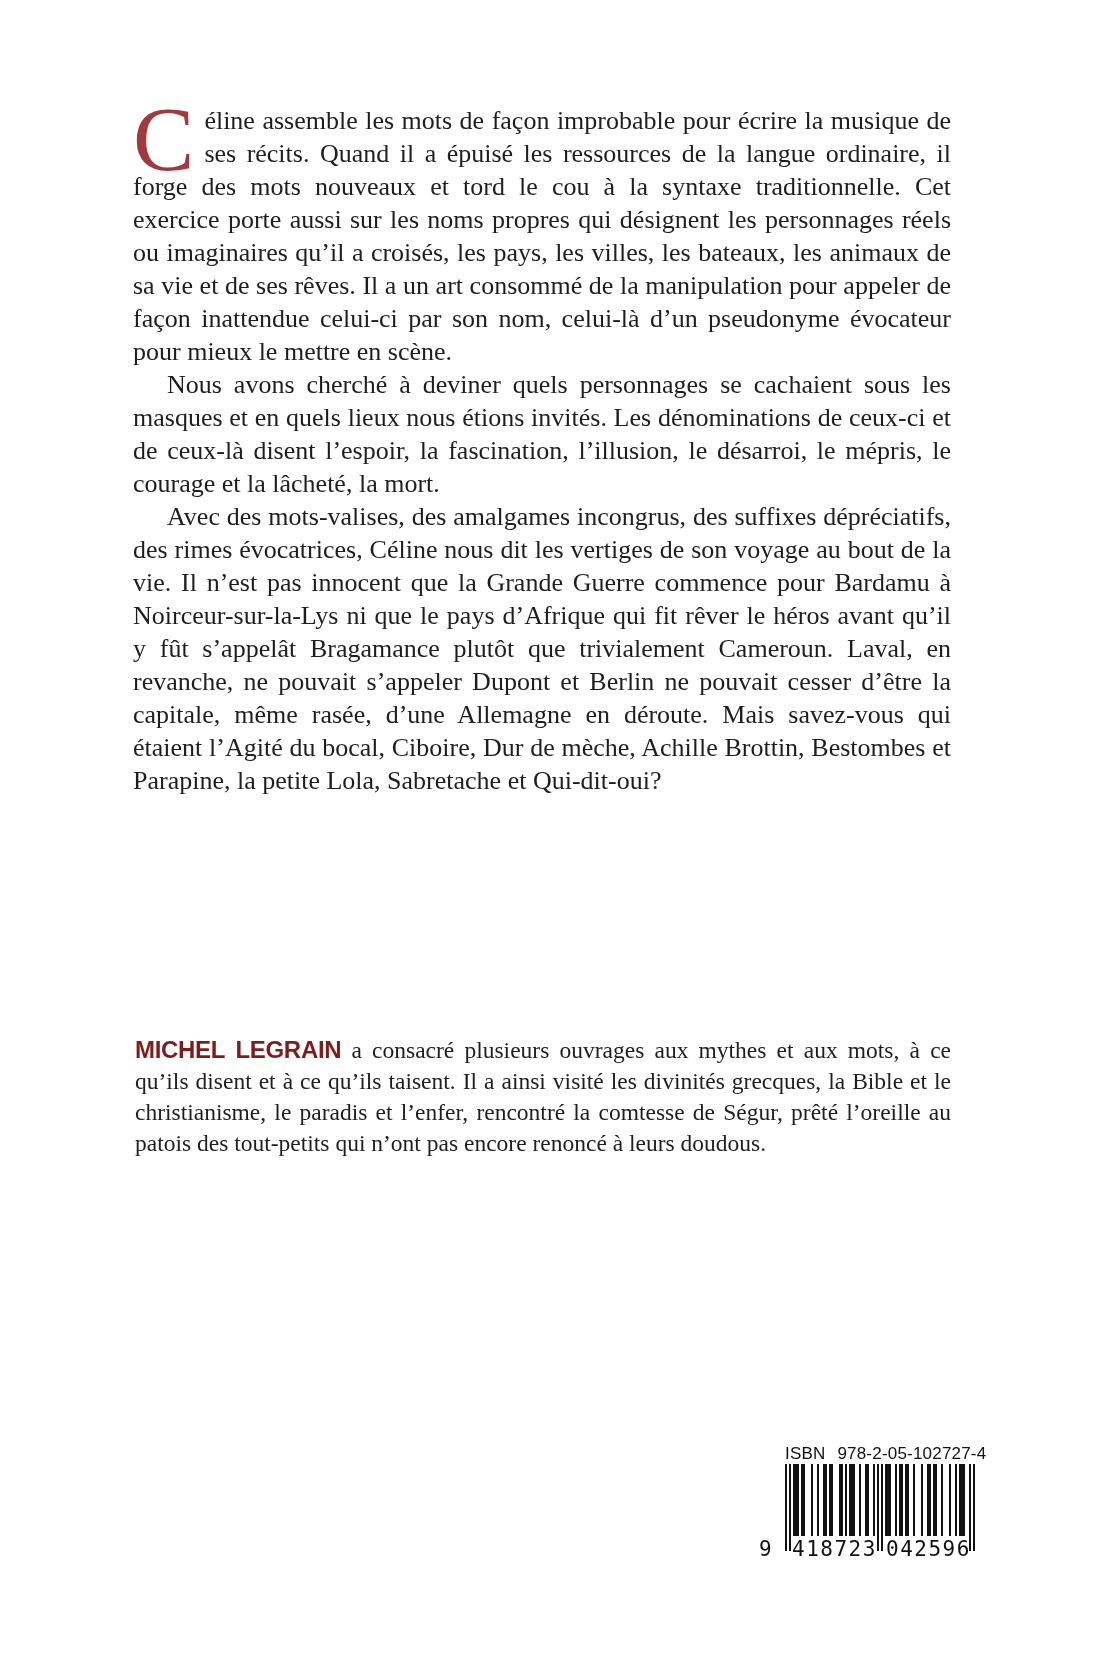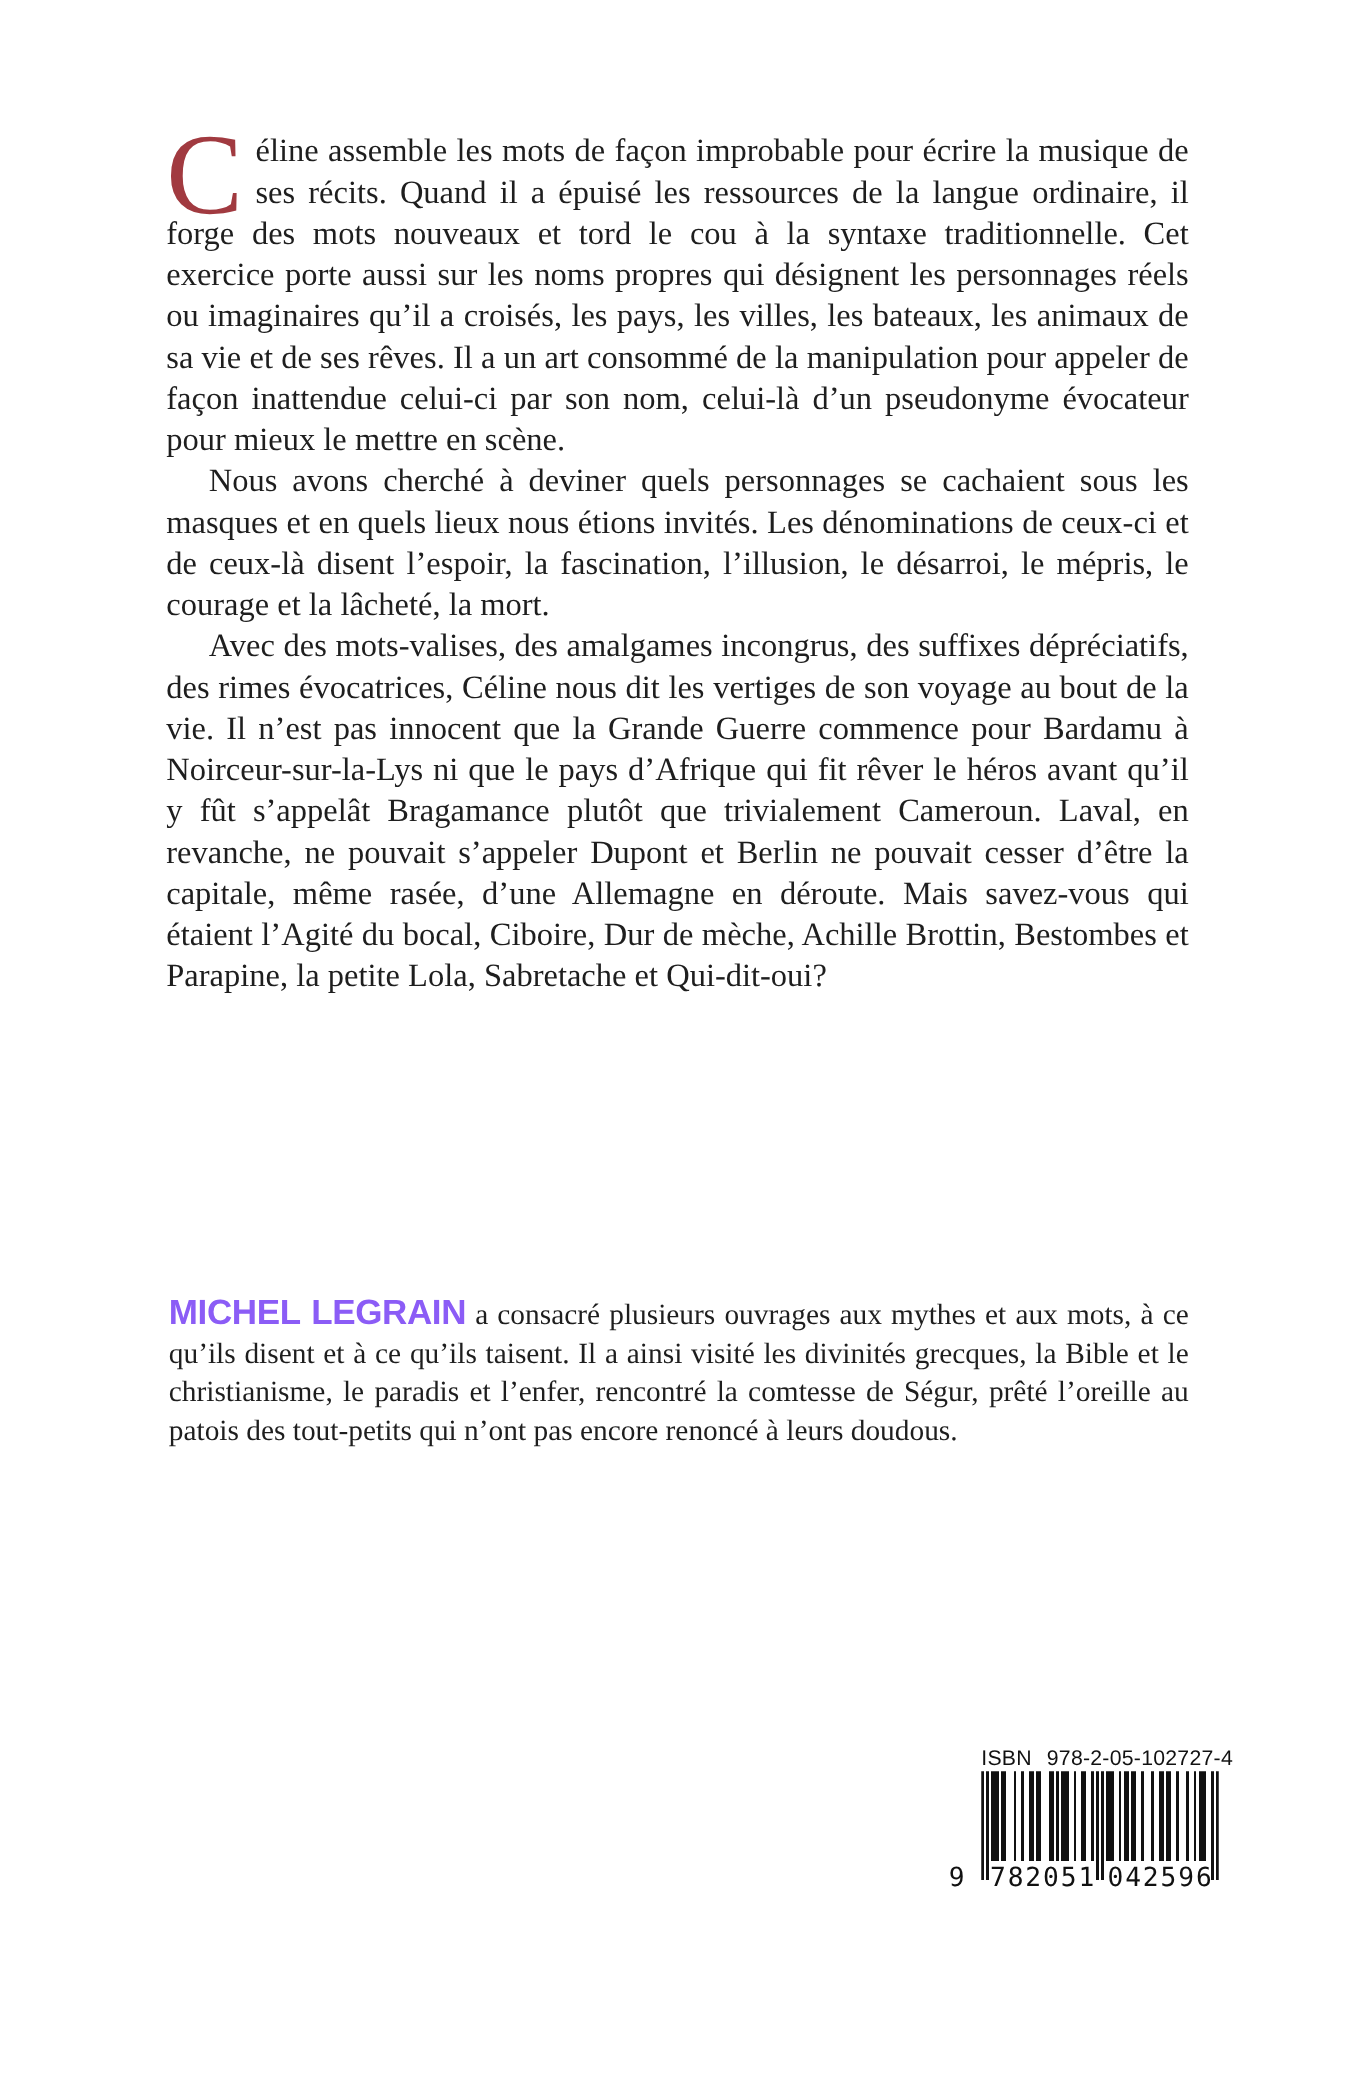--- a/index.html
+++ b/index.html
@@ -43,31 +43,31 @@
     left: 135px;
     top: 1034px;
     width: 816px;
     font-size: 23.5px;
     line-height: 31px;
     text-align: justify;
   }
   .author-name {
     font-family: "Liberation Sans", sans-serif;
     font-weight: 700;
-    font-size: 28px;
+    font-size: 24px;
     letter-spacing: -0.3px;
-    color: #8b5cf6;
+    color: #7f1d1d;
     white-space: nowrap;
   }
 
   
   .barcode {
     position: absolute;
     left: 785px;
-    top: 1397px;
+    top: 1444px;
     width: 190px;
   }
   .isbn-label {
     font-family: "Liberation Sans", sans-serif;
     font-size: 17px;
     letter-spacing: 0.2px;
     word-spacing: 7px;
     text-align: center;
     white-space: nowrap;
     color: #111111;
@@ -152,18 +152,18 @@
         <rect x="82" y="0" width="1" height="72"></rect>
         <rect x="85" y="0" width="1" height="72"></rect>
         <rect x="87" y="0" width="1" height="72"></rect>
         <rect x="88" y="0" width="1" height="72"></rect>
         <rect x="89" y="0" width="1" height="72"></rect>
         <rect x="92" y="0" width="1" height="87"></rect>
         <rect x="94" y="0" width="1" height="87"></rect>
       </svg>
     <div class="bc-digits">
       <span class="bc-digit-lead">9</span>
-      <span class="bc-left">782051</span>
+      <span class="bc-left">418723</span>
       <span class="bc-right">042596</span>
     </div>
   </div>
 
 </div>
 
 </body></html>

